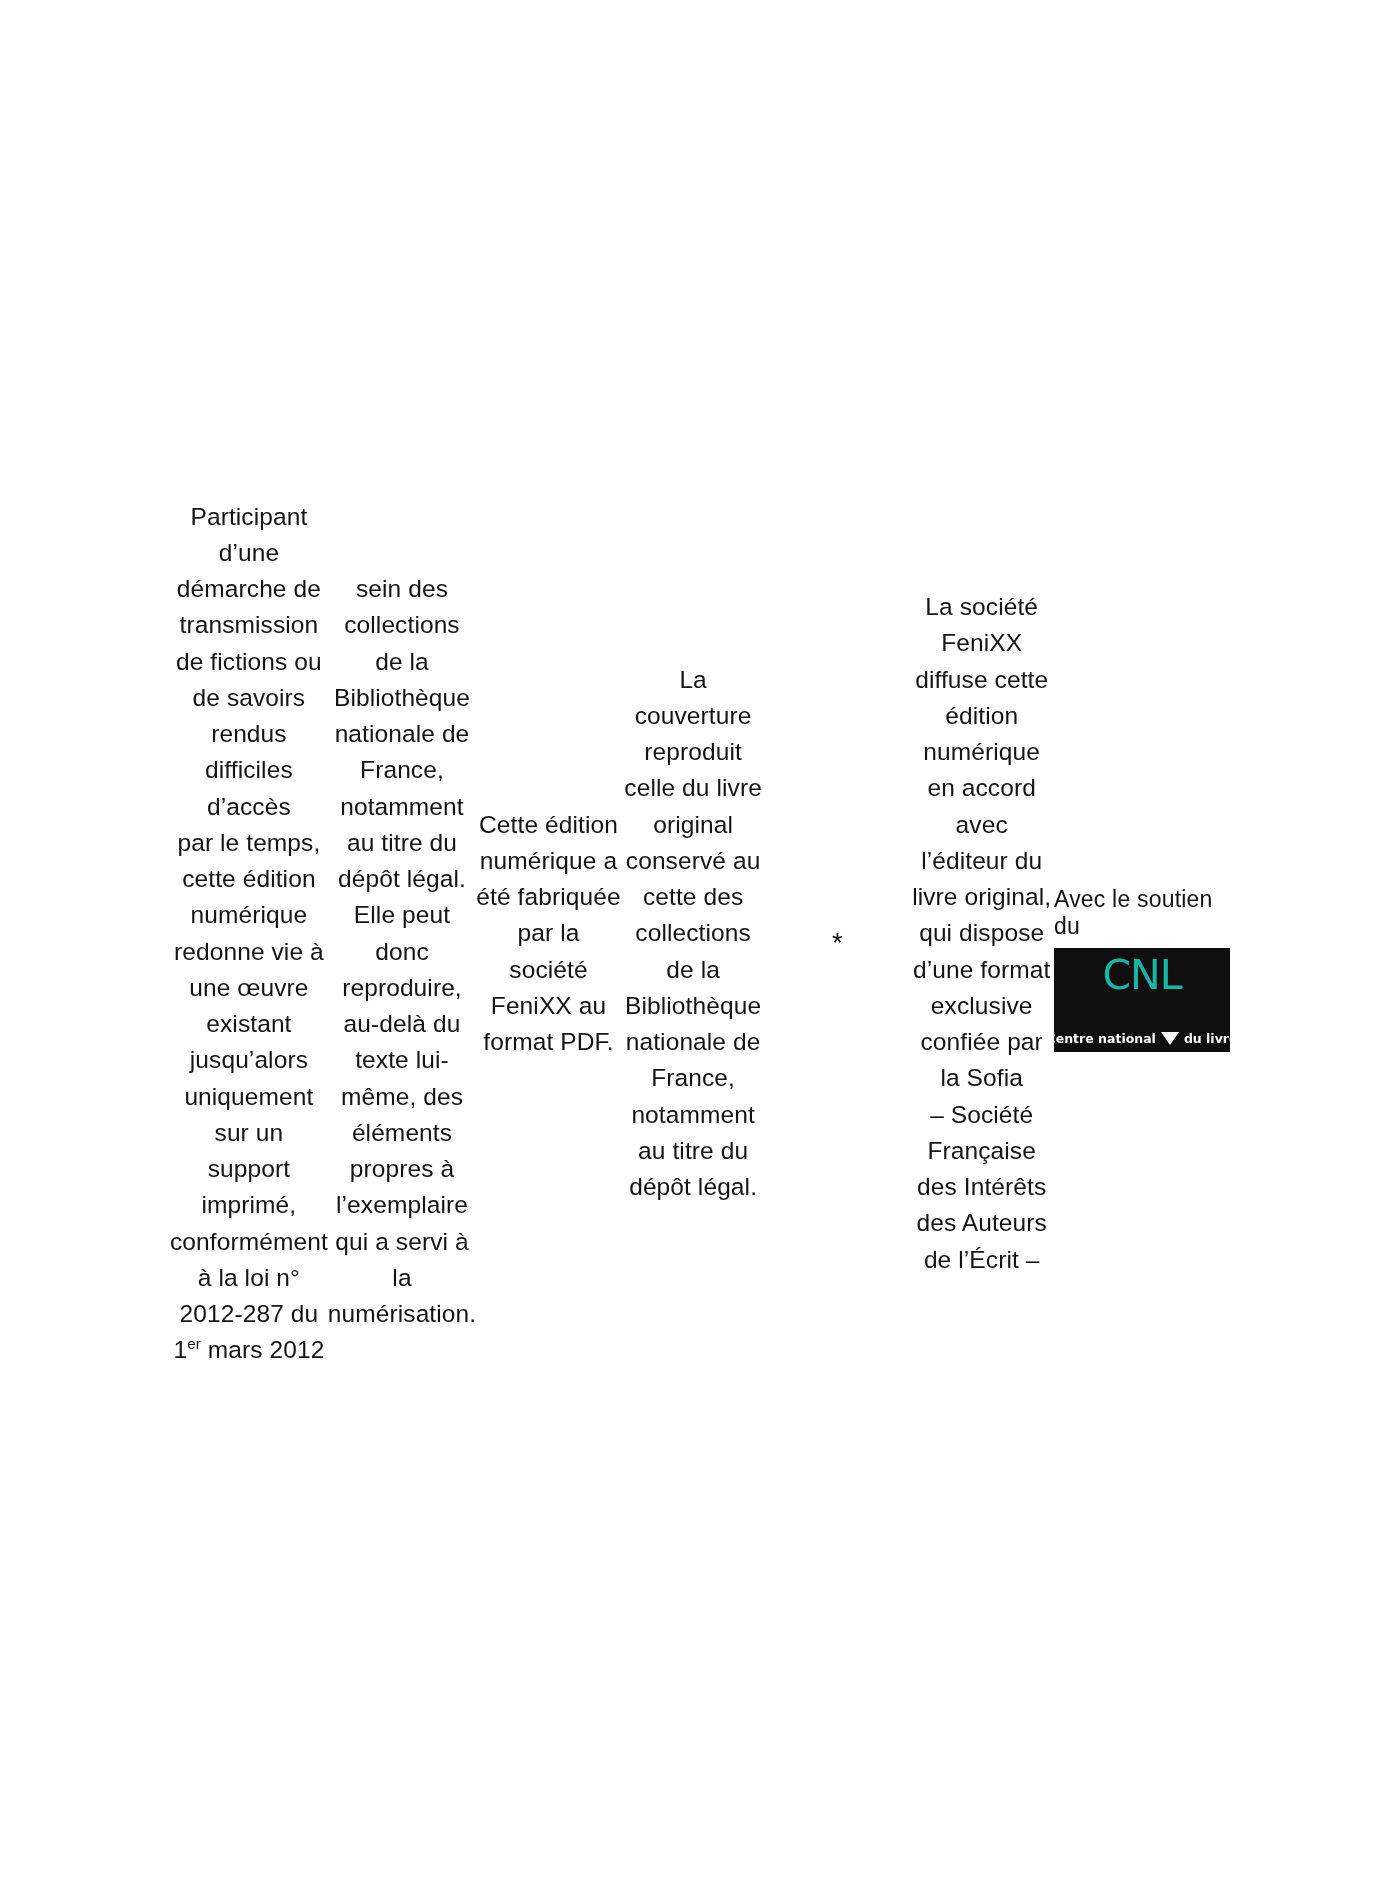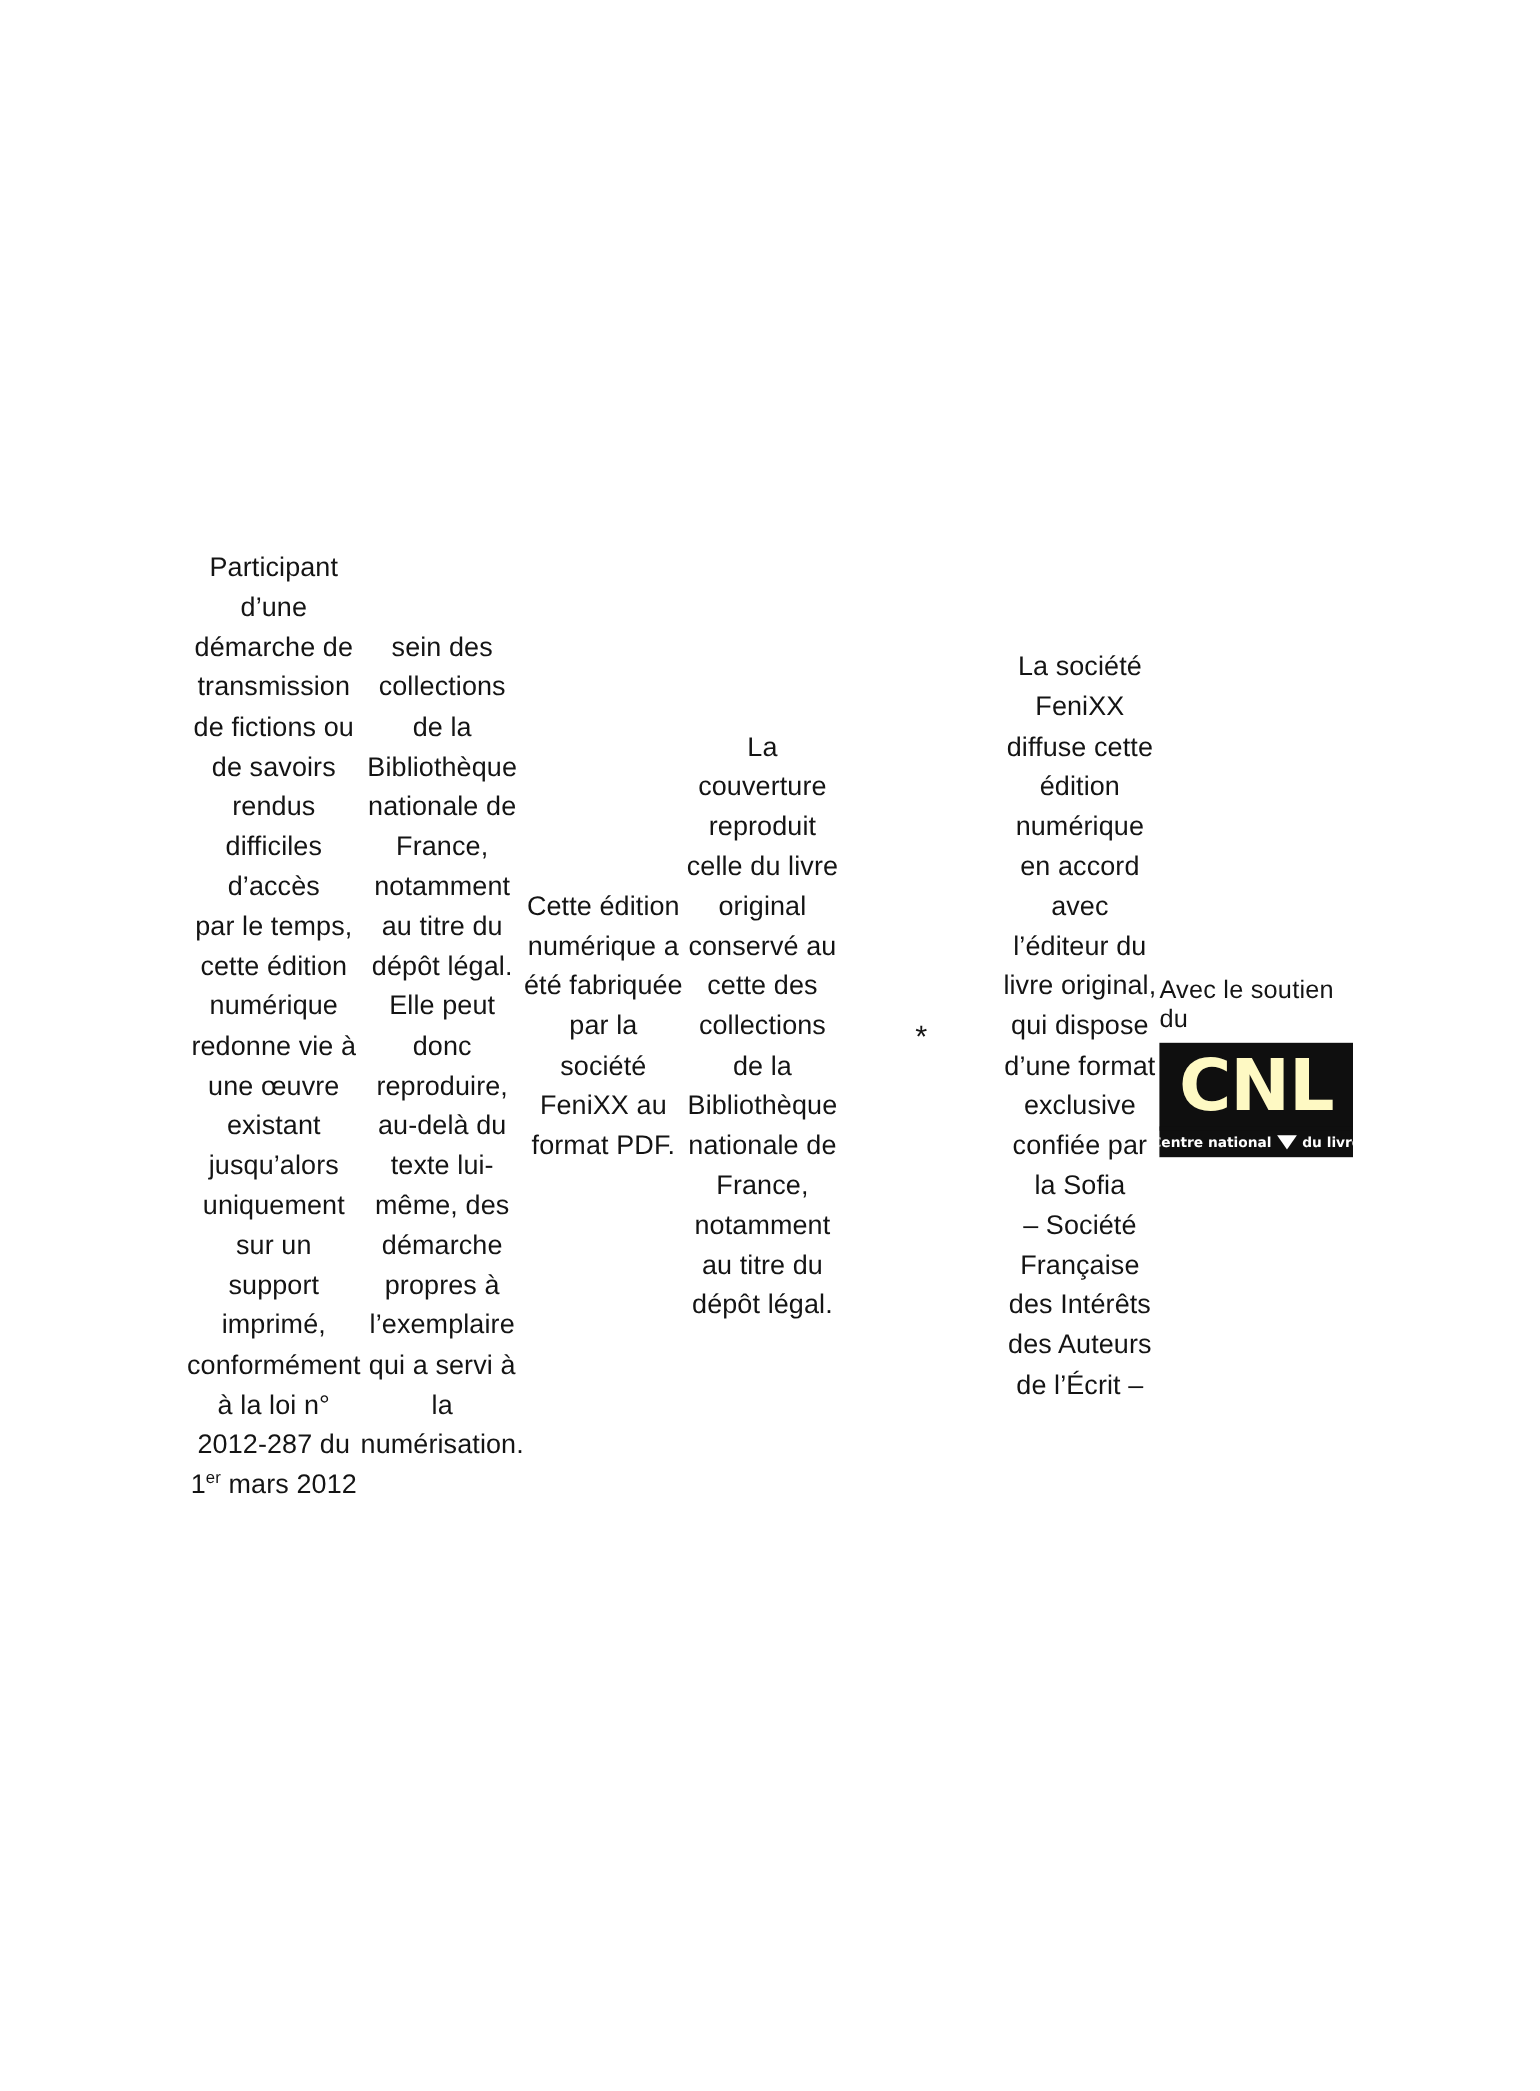--- a/index.html
+++ b/index.html
@@ -68,24 +68,24 @@
     height: 104px;
     background: #0f0f0f;
     position: relative;
     display: flex;
     flex-direction: column;
     justify-content: flex-start;
     align-items: center;
     overflow: hidden;
   }
   .cnl-letters {
-    color: #fef9c3;
+    color: #14b8a6;
     font-family: "DejaVu Sans", sans-serif;
-    font-weight: bold;
-    font-size: 65px;
+    font-weight: normal;
+    font-size: 41px;
     line-height: 1;
     letter-spacing: -1px;
     margin-top: 7px;
     position: relative;
     z-index: 2;
   }
   .cnl-bottom {
     position: absolute;
     bottom: 6px;
     left: 0;
@@ -132,21 +132,21 @@
     <span>Participant d’une démarche de transmission de fictions ou de savoirs rendus difficiles d’accès</span><br>
     <span>par le temps, cette édition numérique redonne vie à une œuvre existant jusqu’alors uniquement</span><br>
     <span><span>sur un support imprimé, conformément à la loi n° 2012-287 du 1</span><sup>er</sup><span> mars 2012</span></span><br>
   </p>
 
   <div class="gap-sm"></div>
 
   <p class="para">
     <br>
     <span>sein des collections de la Bibliothèque nationale de France, notamment au titre du dépôt légal.</span><br>
-    <span>Elle peut donc reproduire, au-delà du texte lui-même, des démarche propres à l’exemplaire</span><br>
+    <span>Elle peut donc reproduire, au-delà du texte lui-même, des éléments propres à l’exemplaire</span><br>
     <span>qui a servi à la numérisation.</span>
   </p>
 
   <div class="gap-sm"></div>
 
   <p class="para">
     <span>Cette édition numérique a été fabriquée par la société FeniXX au format PDF.</span>
   </p>
 
   <div class="gap-sm"></div>

